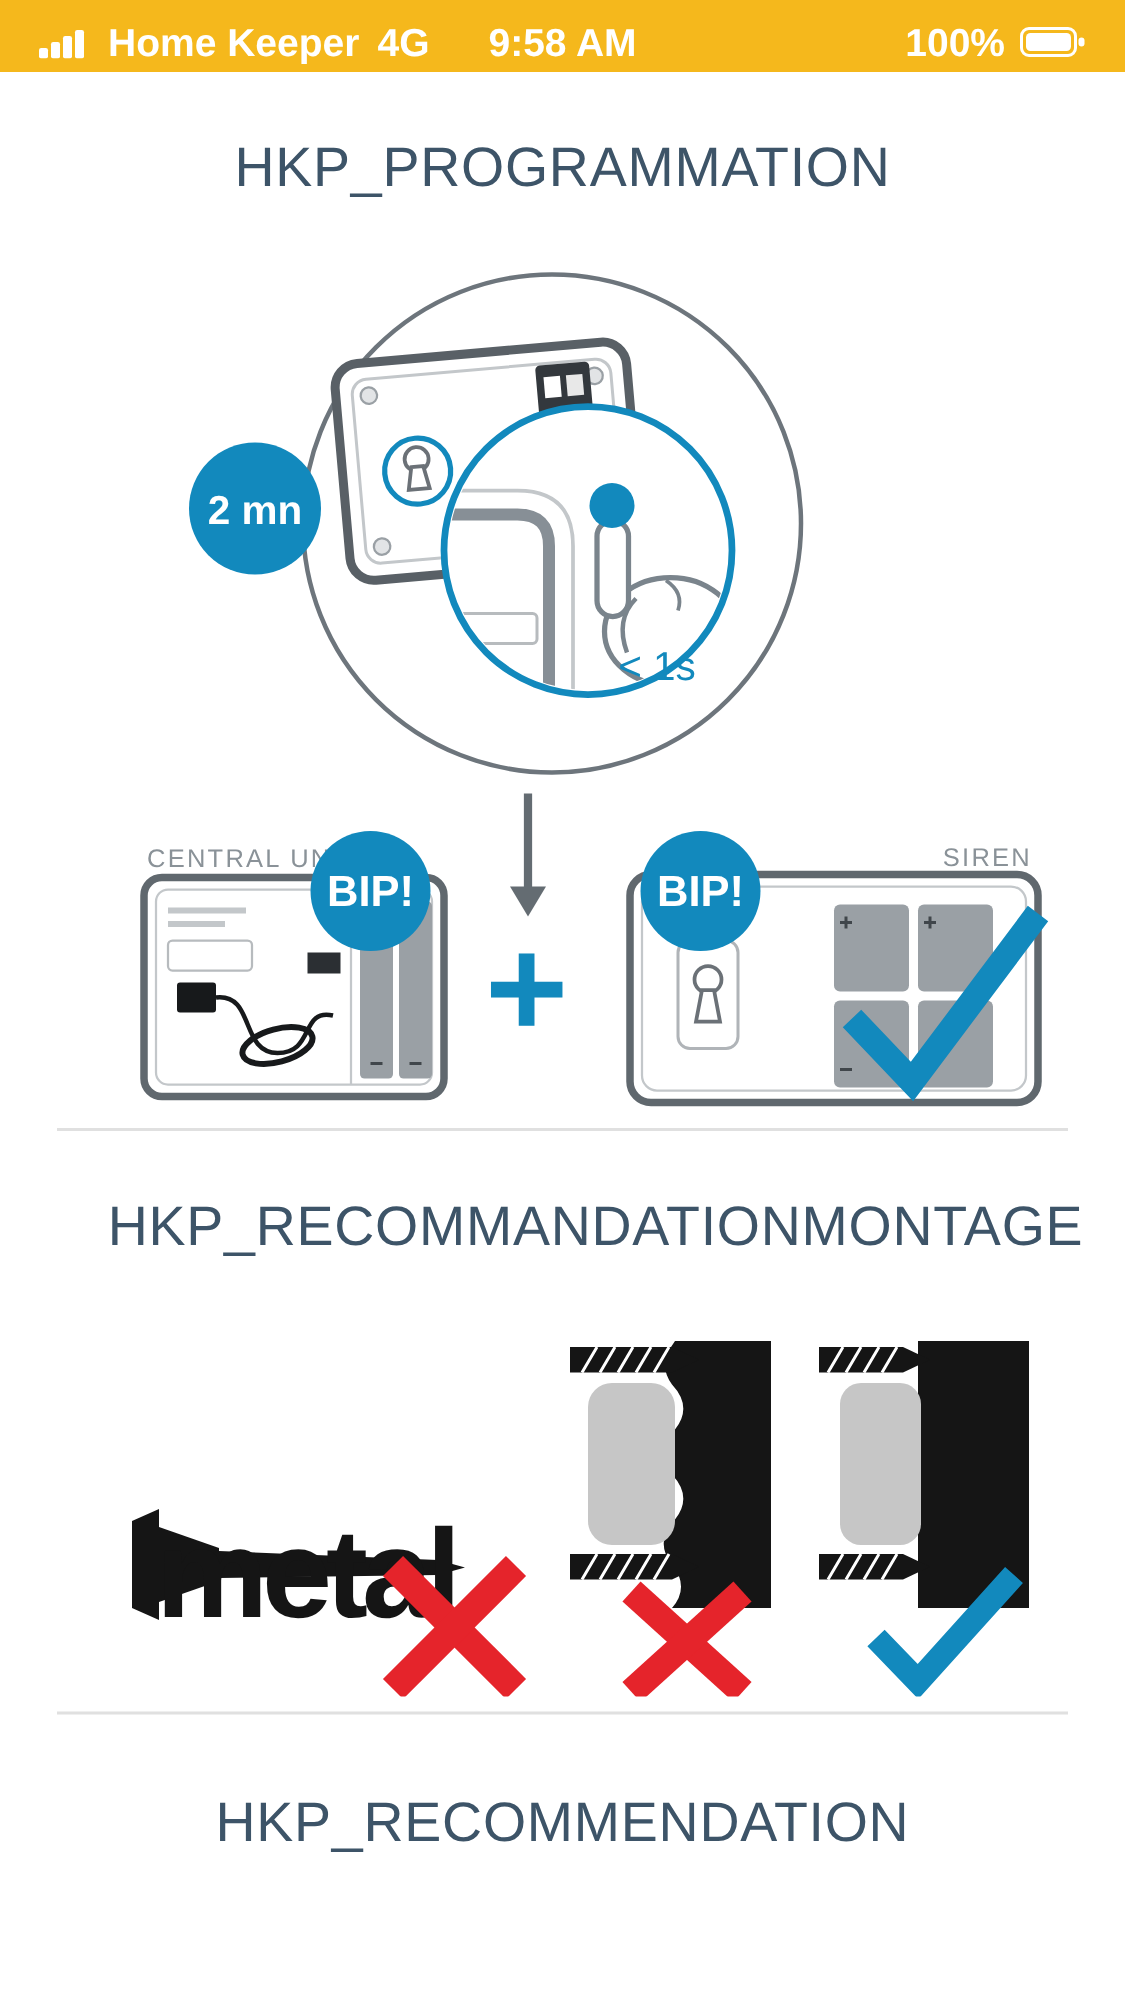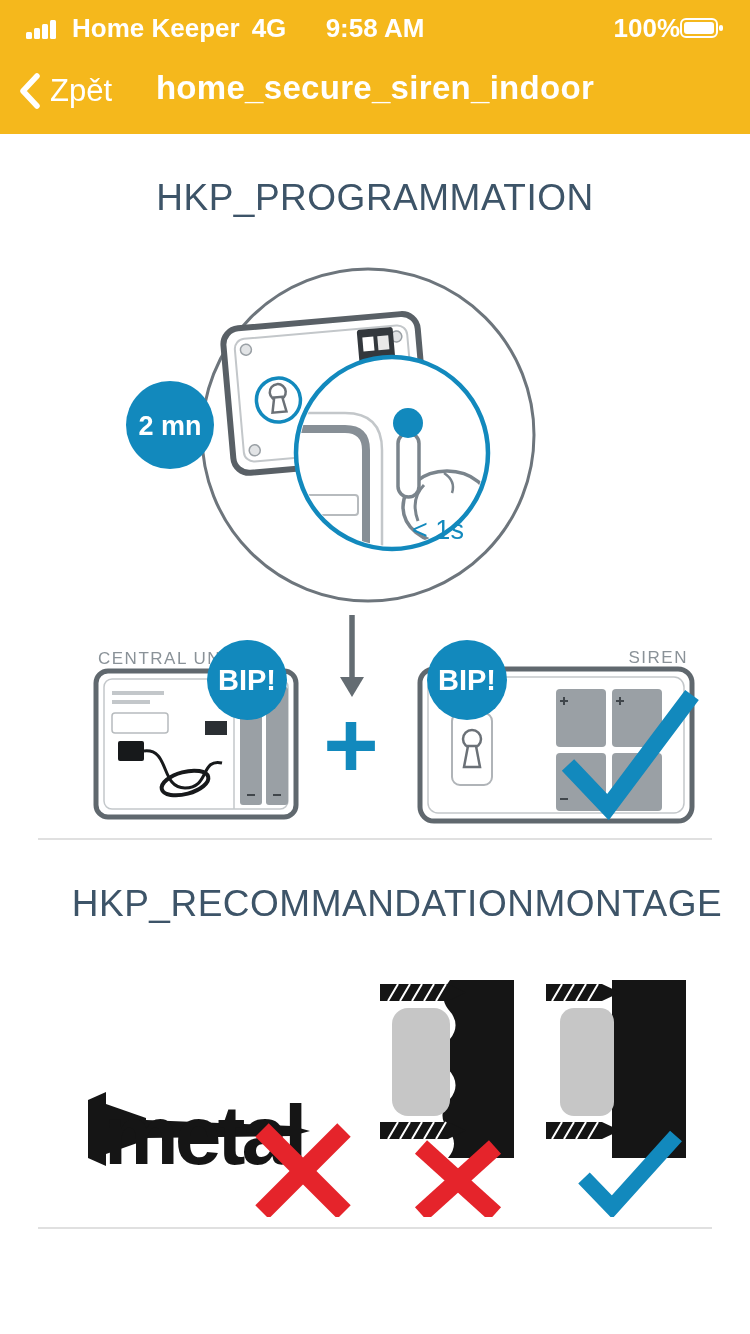--- a/index.html
+++ b/index.html
@@ -9,21 +9,21 @@
   .screen { width:750px; height:1004px; display:flex; flex-direction:column; background:#0f766e; }
 
   
   .header { background:#F5B81C; flex:0 0 auto; }
   .statusbar {
     height:48px; display:flex; align-items:center; padding:8px 26px 0 26px;
     color:#fff; font-size:26px; font-weight:700;
   }
   .sb-left  { flex:1; display:flex; align-items:center; gap:12px; }
   .sb-center{ flex:0 0 auto; }
-  .sb-right { flex:1; display:flex; align-items:center; justify-content:flex-end; }
+  .sb-right { flex:1; display:flex; align-items:center; justify-content:flex-end; gap:10px; }
 
   .navbar { position:relative; height:86px; }
   .back-button {
     position:absolute; left:18px; top:0; height:86px;
     display:flex; align-items:center; gap:10px;
     color:#fff; font-size:31px; font-weight:400; cursor:pointer;
   }
   .nav-title {
     height:86px; line-height:80px; text-align:center;
     color:#fff; font-size:33px; font-weight:700; letter-spacing:0.3px;
@@ -70,29 +70,20 @@
       <div class="sb-right">
         <span>100%</span>
         <svg width="44" height="22" viewBox="0 0 44 22">
           <rect x="1" y="2" width="36" height="18" rx="5" fill="none" stroke="#fff" stroke-width="2"></rect>
           <rect x="4" y="5" width="30" height="12" rx="3" fill="#fff"></rect>
           <rect x="39" y="8" width="4" height="6" rx="2" fill="#fff"></rect>
         </svg>
       </div>
     </div>
 
-    <div class="navbar">
-      <div class="back-button">
-        <svg width="22" height="38" viewBox="0 0 22 38">
-          <path d="M19,4 L5,19 L19,34" fill="none" stroke="#fff" stroke-width="5.5" stroke-linecap="round" stroke-linejoin="round"></path>
-        </svg>
-        <span>Zpět</span>
-      </div>
-      <div class="nav-title">home_secure_siren_indoor</div>
-    </div>
   </div>
 
   <div class="content">
 
     <h1 class="section-title" id="title-programmation">HKP_PROGRAMMATION</h1>
 
     <svg class="illu" id="illu-programmation" width="750" height="585" viewBox="0 0 750 585">
       <defs>
         <clipPath id="zoomClip">
             <circle cx="392" cy="210" r="93"></circle>
@@ -248,15 +239,16 @@
           <rect x="546" y="170" width="56" height="17" fill="#151515"></rect>
           <path d="M552,187 L562,170 M564,187 L574,170 M576,187 L586,170 M588,187 L598,170" stroke="#fff" stroke-width="2"></path>
           <polygon points="602,170 620,178.5 602,187" fill="#151515"></polygon>
         </g>
         <path d="M584,226 L612,255 L676,184" fill="none" stroke="#1289BD" stroke-width="16"></path>
       </g>
     </svg>
 
     <hr class="divider">
 
+    <h1 class="section-title" id="title-recommendation">HKP_RECOMMENDATION</h1>
 
   </div>
 </div>
 
 </body></html>

